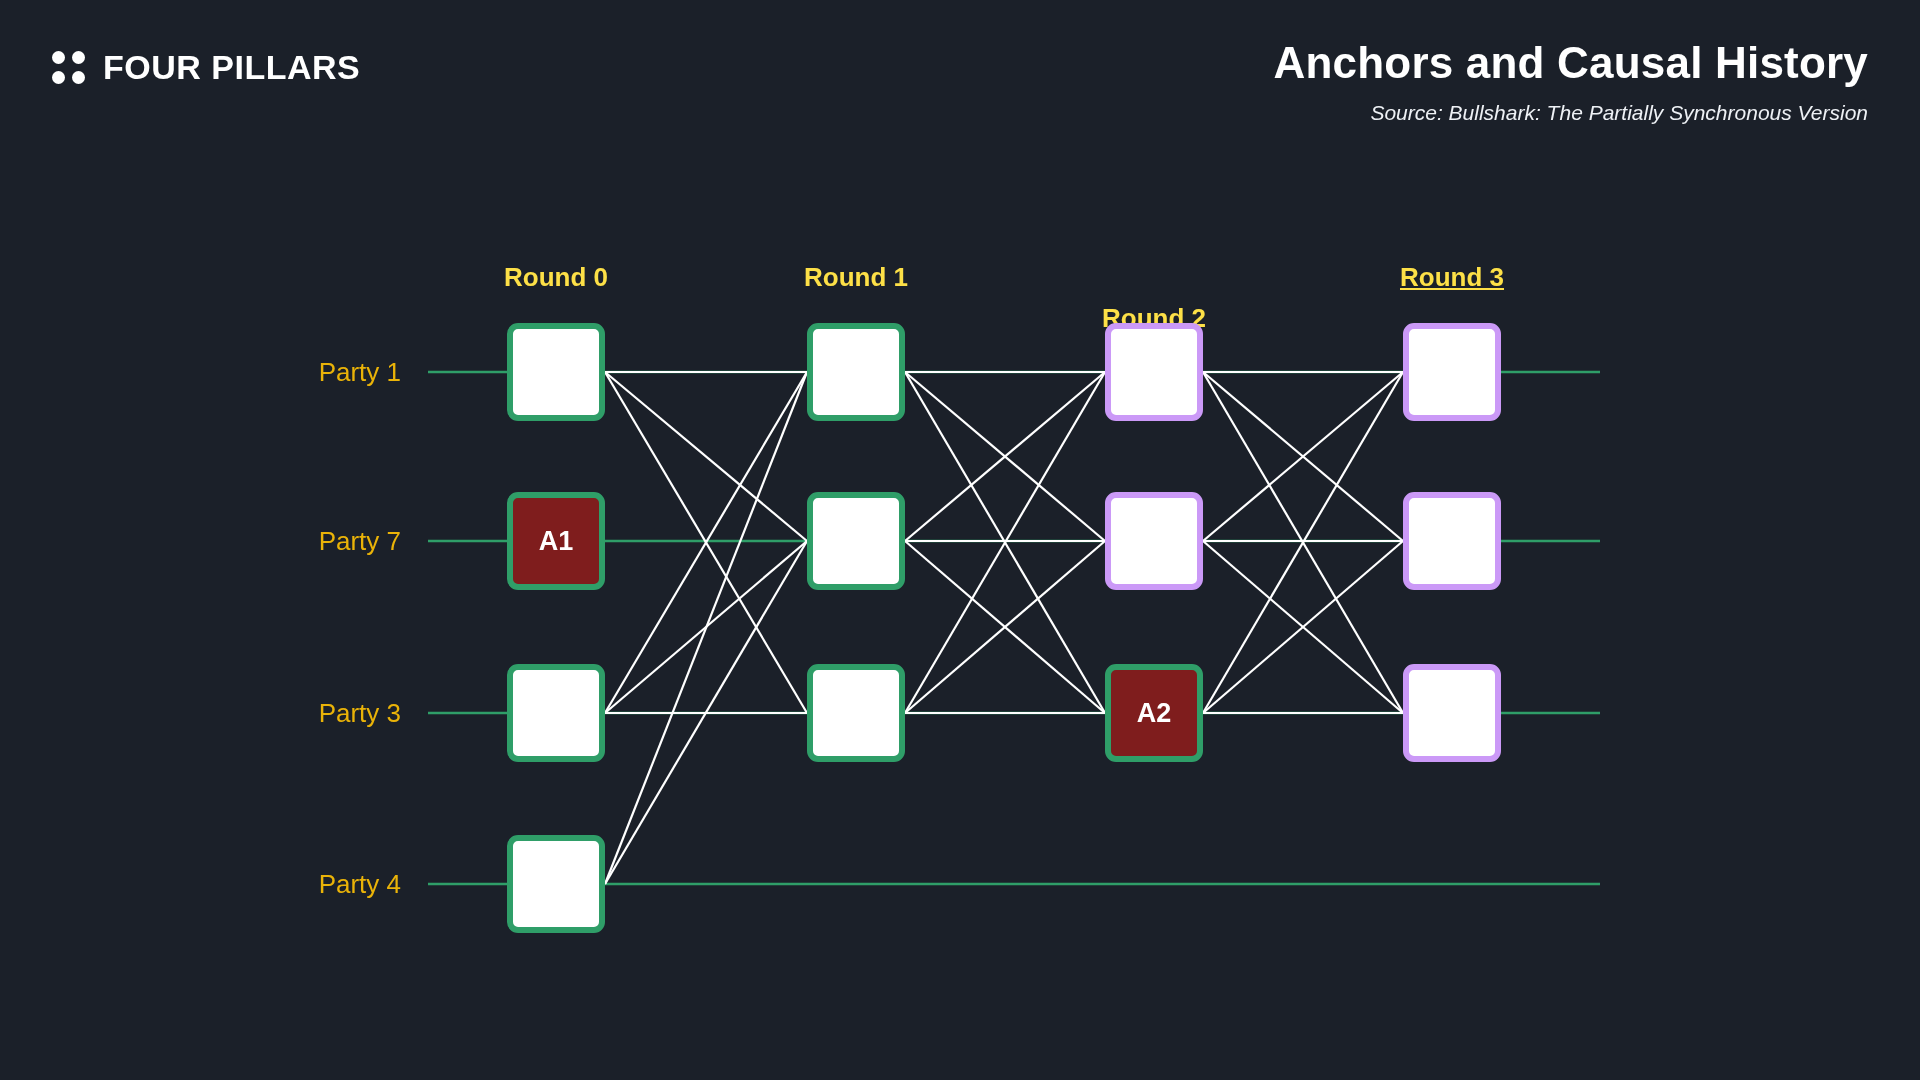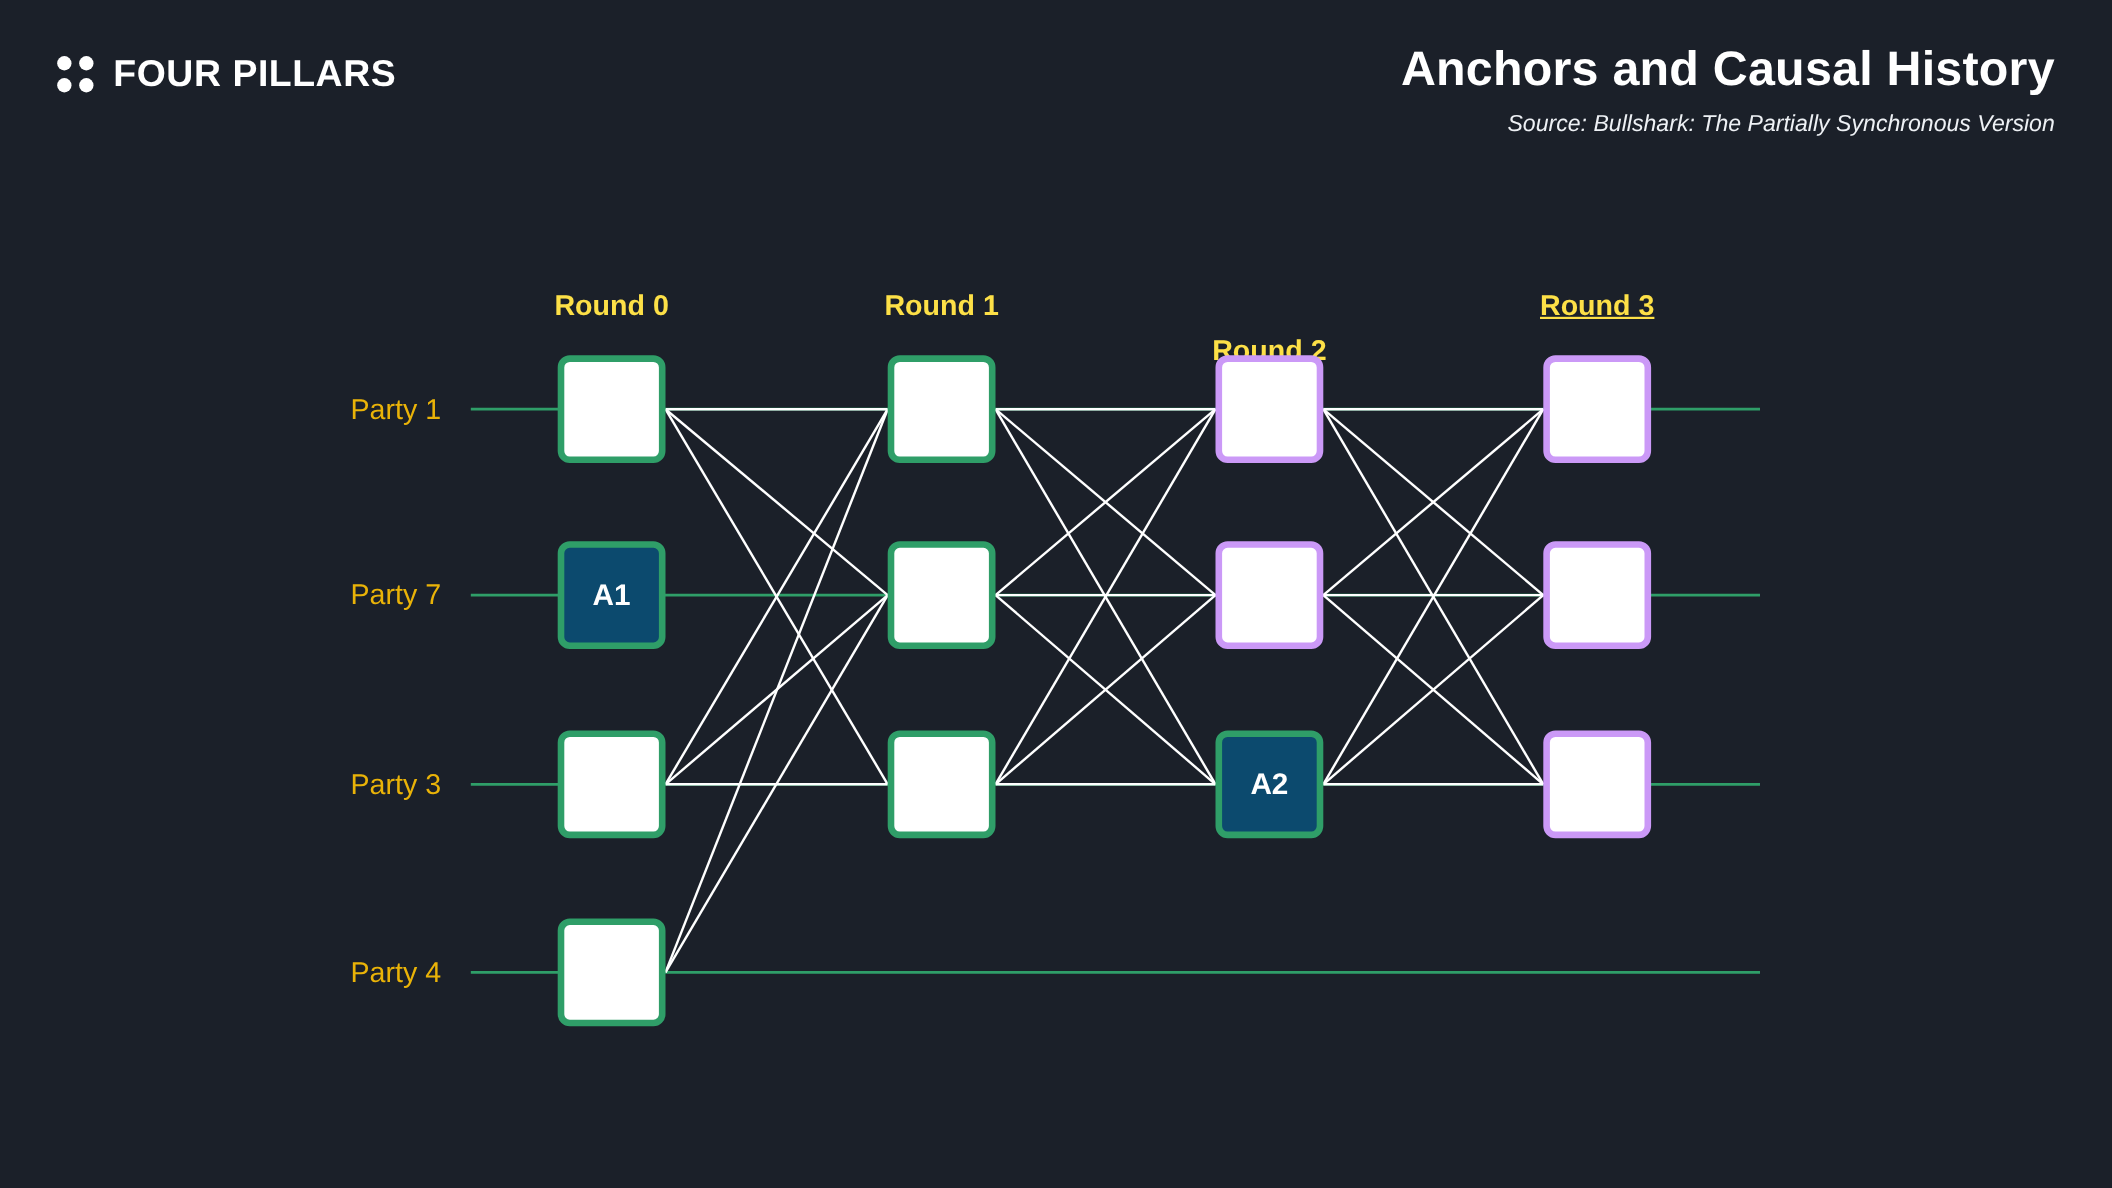--- a/index.html
+++ b/index.html
@@ -46,21 +46,21 @@
     transform: translate(-100%, -50%); white-space: nowrap; margin-left: 13px;
   }
 
   .node {
     position: absolute; width: 98px; height: 98px;
     border-radius: 11px;
     display: flex; align-items: center; justify-content: center;
     transform: translate(-50%, -50%);
   }
   .node.plain  { background: #ffffff; border: 6px solid #2f9e68; }
-  .node.anchor { background: #0c4a6e; border: 6px solid #2f9e68; }
+  .node.anchor { background: #7f1d1d; border: 6px solid #2f9e68; }
   .node.voter  { background: #ffffff; border: 6px solid #cb99f7; }
   .node-label { color: #ffffff; font-size: 27px; font-weight: bold; }
 </style>
 </head>
 <body>
 
 <div id="root">
 
   <div class="brand">
     <span class="brand-dots">

